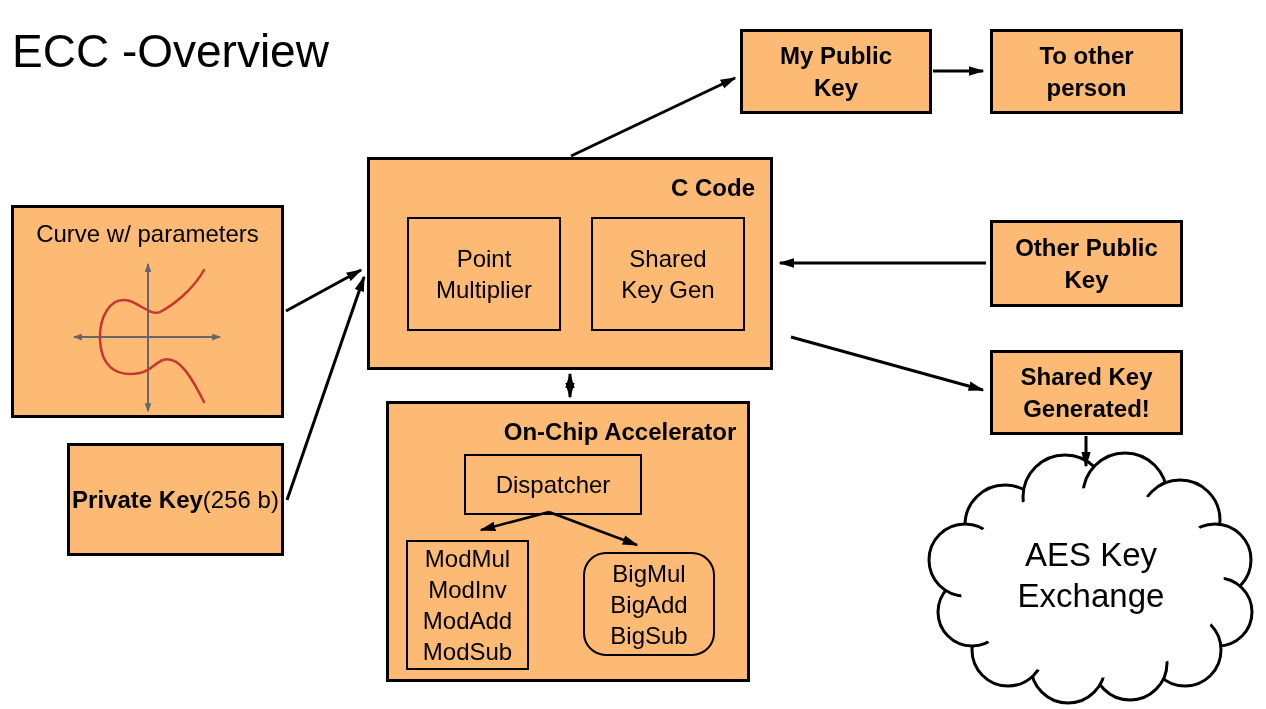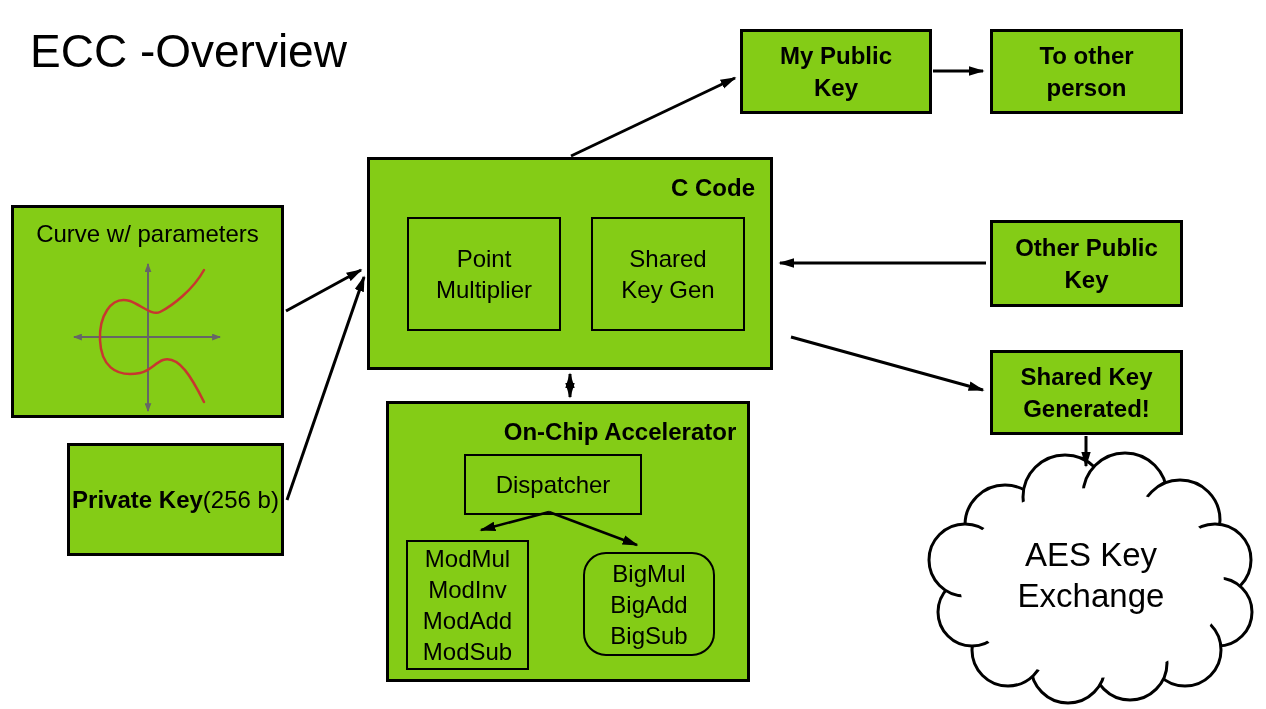--- a/index.html
+++ b/index.html
@@ -1,22 +1,22 @@
 <!DOCTYPE html>
 <html><head>
 <meta charset="utf-8">
 <style>
   html,body{margin:0;padding:0;background:#fff;}
   .stage{
     position:relative;width:1266px;height:709px;background:#fff;overflow:hidden;
     font-family:"Liberation Sans",sans-serif;color:#000;
   }
-  .page-title{position:absolute;left:30px;top:24px;font-size:46px;letter-spacing:0px;}
+  .page-title{position:absolute;left:12px;top:24px;font-size:46px;letter-spacing:0px;}
   .box{
-    position:absolute;border:3px solid #000;background:#84cc16;box-sizing:border-box;
+    position:absolute;border:3px solid #000;background:#fdba74;box-sizing:border-box;
     display:flex;align-items:center;justify-content:center;text-align:center;
     font-size:24px;line-height:1.3;
   }
   .inner{border-width:2px;}
   .b{font-weight:bold;}
   .pre{white-space:pre-line;}
   
   .curve-box{left:11px;top:205px;width:273px;height:213px;display:block;}
   .curve-label{position:absolute;top:10px;left:0;width:100%;text-align:center;font-size:24px;}
   .curve-svg{position:absolute;left:0;top:0;}

